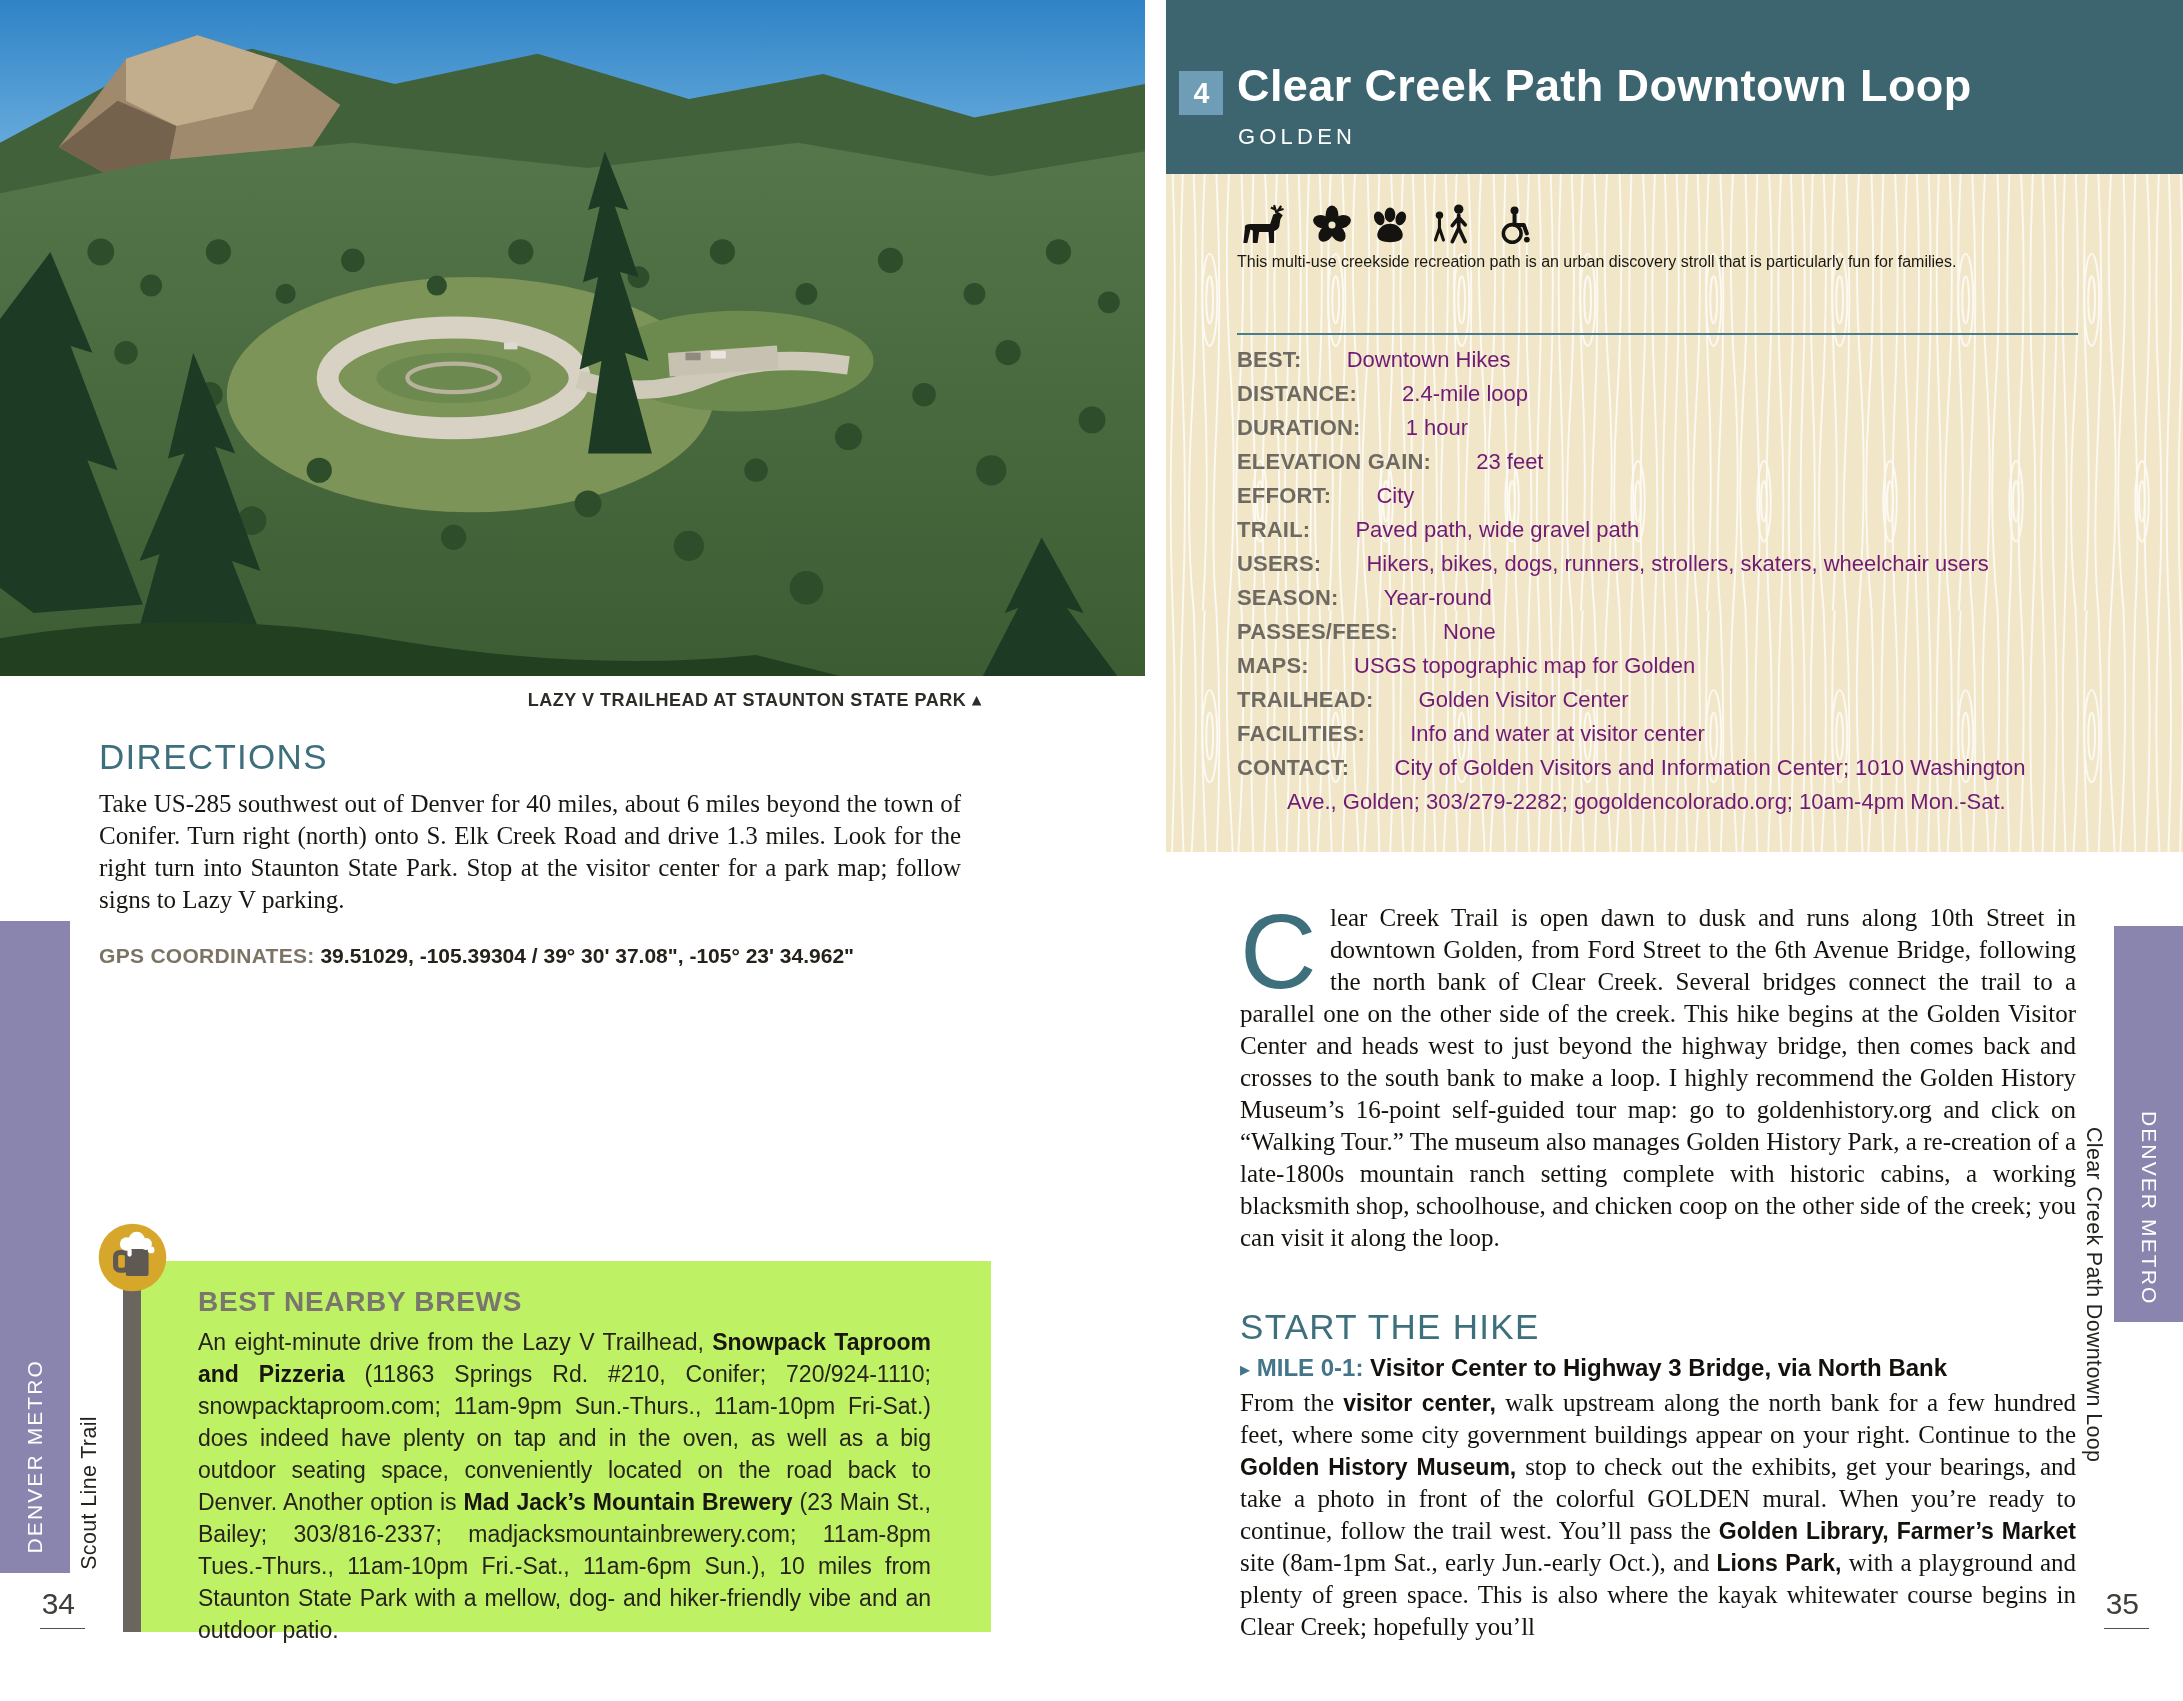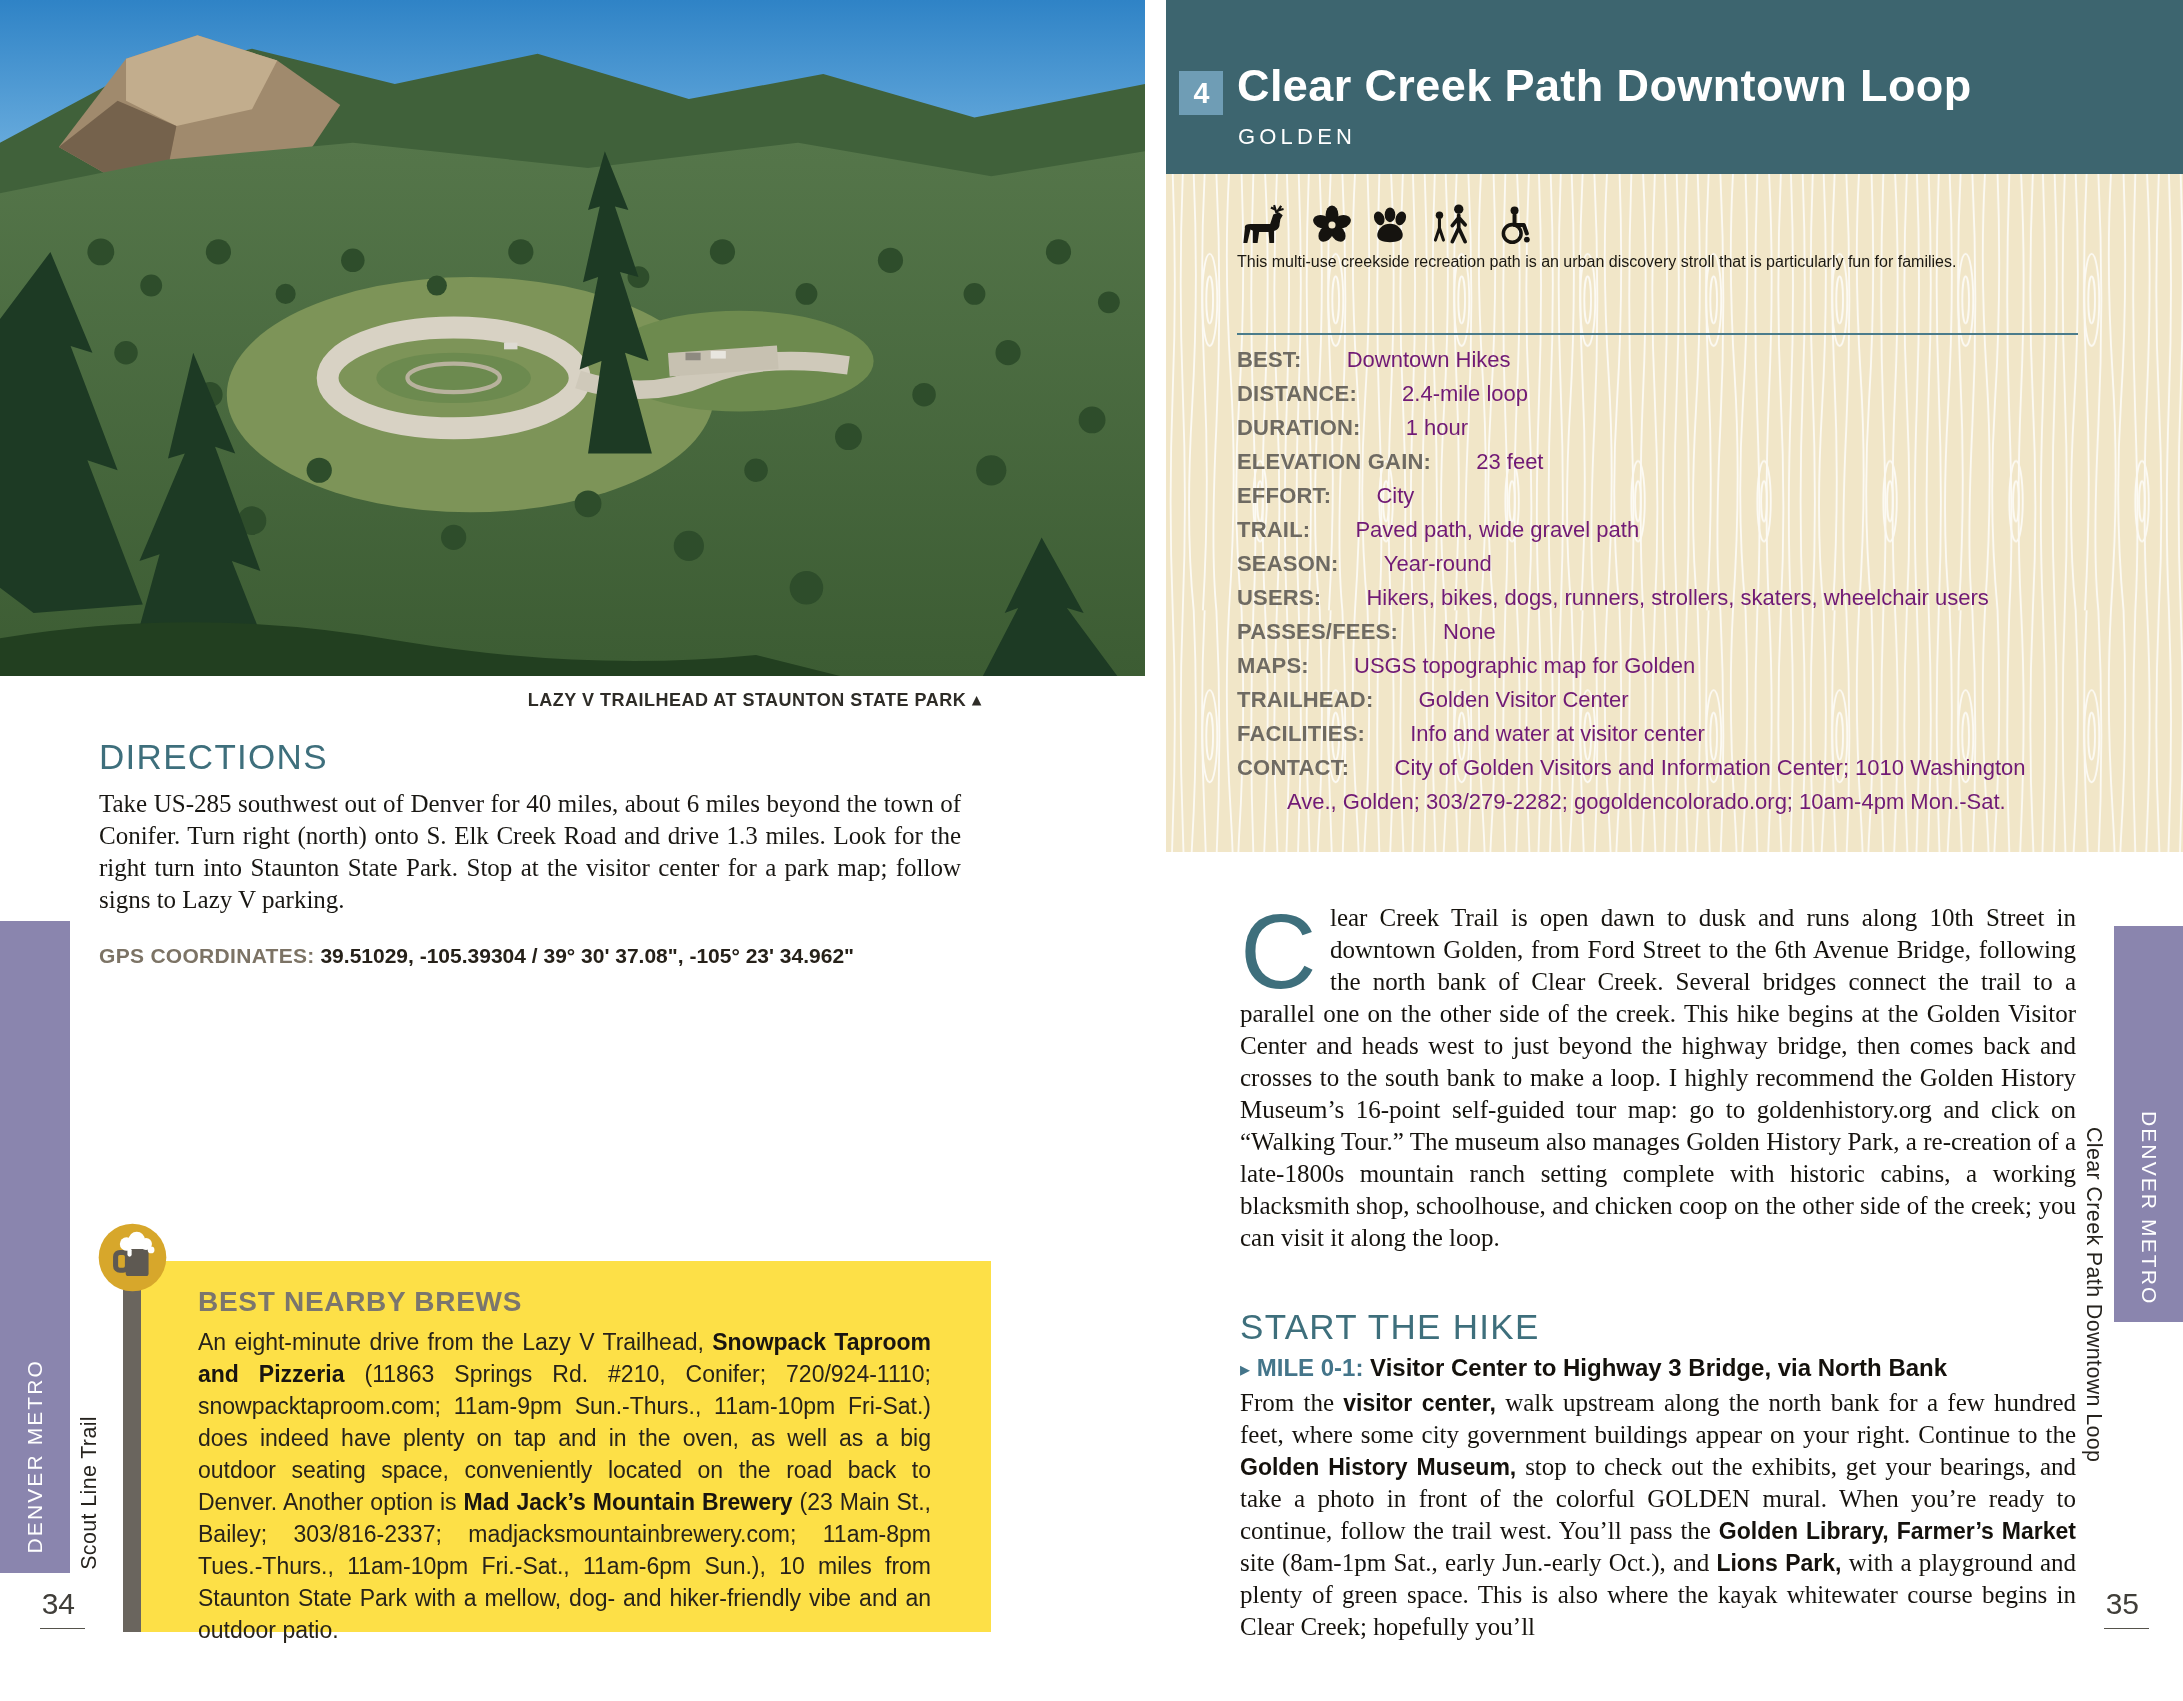--- a/index.html
+++ b/index.html
@@ -34,21 +34,21 @@
   .bar-label-right { position:absolute; bottom:17px; left:50%; transform:translateX(-50%); writing-mode:vertical-rl; }
   .scout-label { left:77px; bottom:131px; }
   .cc-vert-label { left:2081px; top:1127px; }
 
   .folio { font-size:30px; color:#403e39; border-bottom:1.7px solid #55524b; padding:0 10px 6.7px 1.7px; }
   .folio-34 { left:40px; top:1587px; }
   .folio-35 { left:2104px; top:1587px; }
 
   
   .brews-stem { left:123px; top:1260px; width:17.6px; height:372px; background:#6a655e; }
-  .brews-box { left:141px; top:1261px; width:850px; height:371px; background:#fde047;
+  .brews-box { left:141px; top:1261px; width:850px; height:371px; background:#bef264;
     padding:25px 60px 0 57px; }
   .brews-title { font-size:28px; font-weight:700; letter-spacing:0.7px; color:#7b766d; }
   .brews-body { margin-top:8.4px; font-size:23px; line-height:32px; text-align:justify; color:#27221a; }
   .brews-body .b { font-weight:700; color:#191510; }
   .beer-badge { left:97px; top:1222px; width:71px; height:71px; }
 
   
   .hike-header { left:1166px; top:0; width:1018px; height:174px; background:#3d656f; }
   .hike-number { position:absolute; left:13.4px; top:71px; width:44px; height:44px; background:#6f9db5;
     color:#ffffff; font-size:28.6px; font-weight:700; text-align:center; line-height:44px; }
@@ -272,22 +272,22 @@
 <div class="abs intro-text">This multi-use creekside recreation path is an urban discovery stroll that is particularly fun for families.</div>
 <div class="abs intro-rule"></div>
 
 <div class="abs stats-list">
   <div class="stat"><span class="stat-label">BEST:</span> <span class="stat-value">Downtown Hikes</span></div>
   <div class="stat"><span class="stat-label">DISTANCE:</span> <span class="stat-value">2.4-mile loop</span></div>
   <div class="stat"><span class="stat-label">DURATION:</span> <span class="stat-value">1 hour</span></div>
   <div class="stat"><span class="stat-label">ELEVATION GAIN:</span> <span class="stat-value">23 feet</span></div>
   <div class="stat"><span class="stat-label">EFFORT:</span> <span class="stat-value">City</span></div>
   <div class="stat"><span class="stat-label">TRAIL:</span> <span class="stat-value">Paved path, wide gravel path</span></div>
+  <div class="stat"><span class="stat-label">USERS:</span> <span class="stat-value">Hikers, bikes, dogs, runners, strollers, skaters, wheelchair users</span></div>
   <div class="stat"><span class="stat-label">SEASON:</span> <span class="stat-value">Year-round</span></div>
-  <div class="stat"><span class="stat-label">USERS:</span> <span class="stat-value">Hikers, bikes, dogs, runners, strollers, skaters, wheelchair users</span></div>
   <div class="stat"><span class="stat-label">PASSES/FEES:</span> <span class="stat-value">None</span></div>
   <div class="stat"><span class="stat-label">MAPS:</span> <span class="stat-value">USGS topographic map for Golden</span></div>
   <div class="stat"><span class="stat-label">TRAILHEAD:</span> <span class="stat-value">Golden Visitor Center</span></div>
   <div class="stat"><span class="stat-label">FACILITIES:</span> <span class="stat-value">Info and water at visitor center</span></div>
   <div class="stat"><span class="stat-label">CONTACT:</span> <span class="stat-value">City of Golden Visitors and Information Center; 1010 Washington Ave., Golden; 303/279-2282; gogoldencolorado.org; 10am-4pm Mon.-Sat.</span></div>
 </div>
 
 <div class="abs body-col">
   <span class="dropcap">C</span><span>lear Creek Trail is open dawn to dusk and runs along 10th Street in downtown Golden, from Ford Street to the 6th Avenue Bridge, following the north bank of Clear Creek. Several bridges connect the trail to a parallel one on the other side of the creek. This hike begins at the Golden Visitor Center and heads west to just beyond the highway bridge, then comes back and crosses to the south bank to make a loop. I highly recommend the Golden History Museum’s 16-point self-guided tour map: go to goldenhistory.org and click on “Walking Tour.” The museum also manages Golden History Park, a re-creation of a late-1800s mountain ranch setting complete with historic cabins, a working blacksmith shop, schoolhouse, and chicken coop on the other side of the creek; you can visit it along the loop.</span>
 </div>

